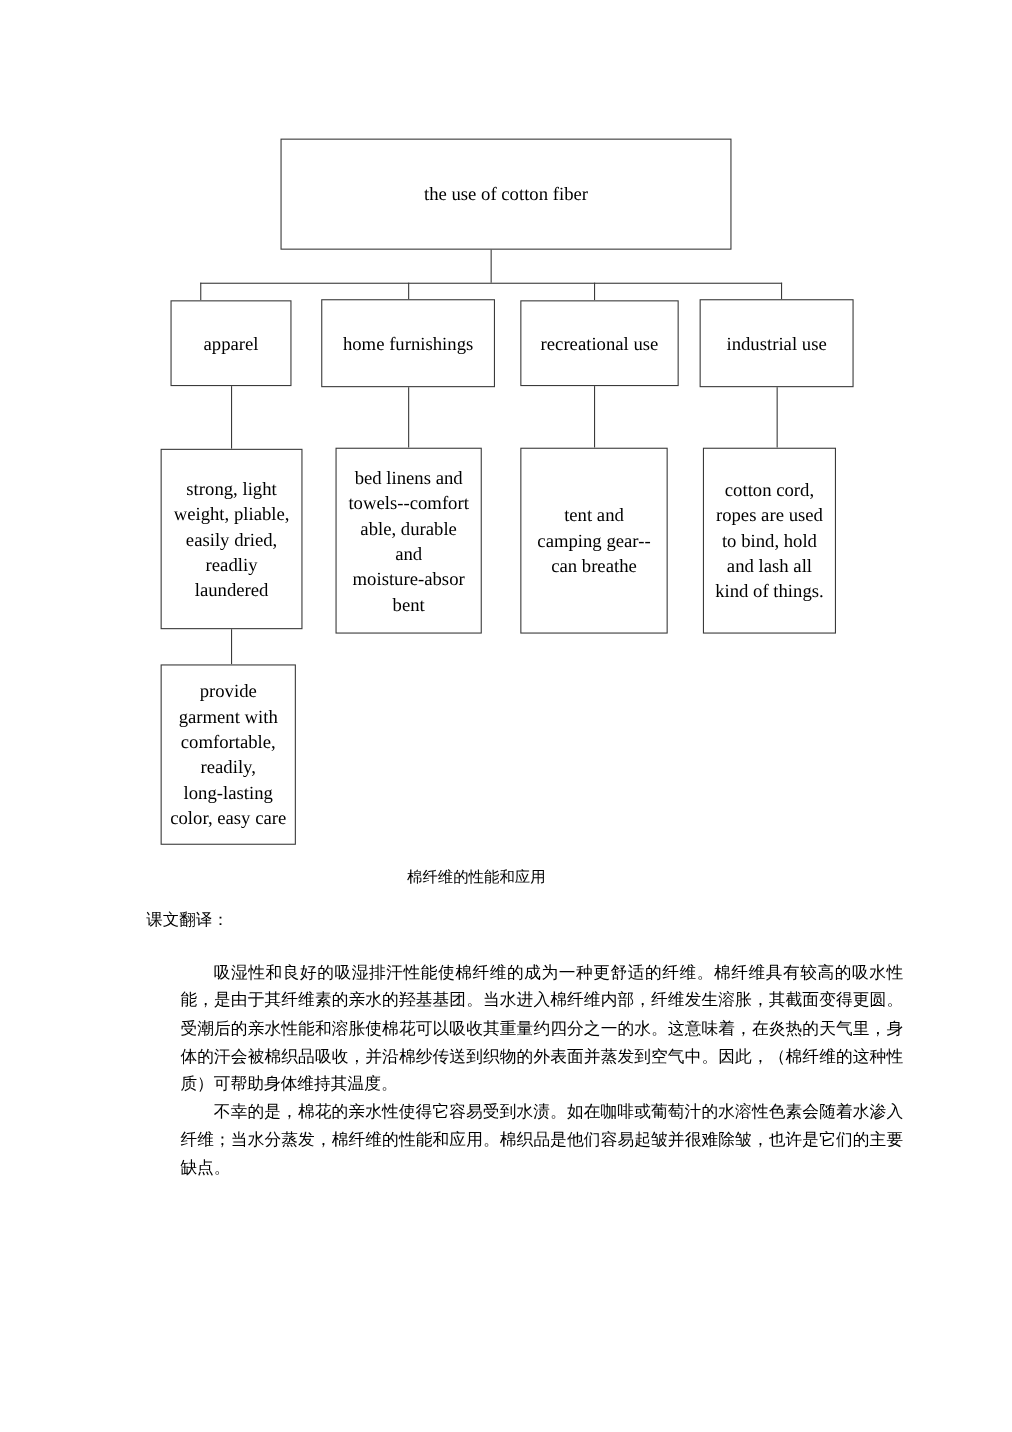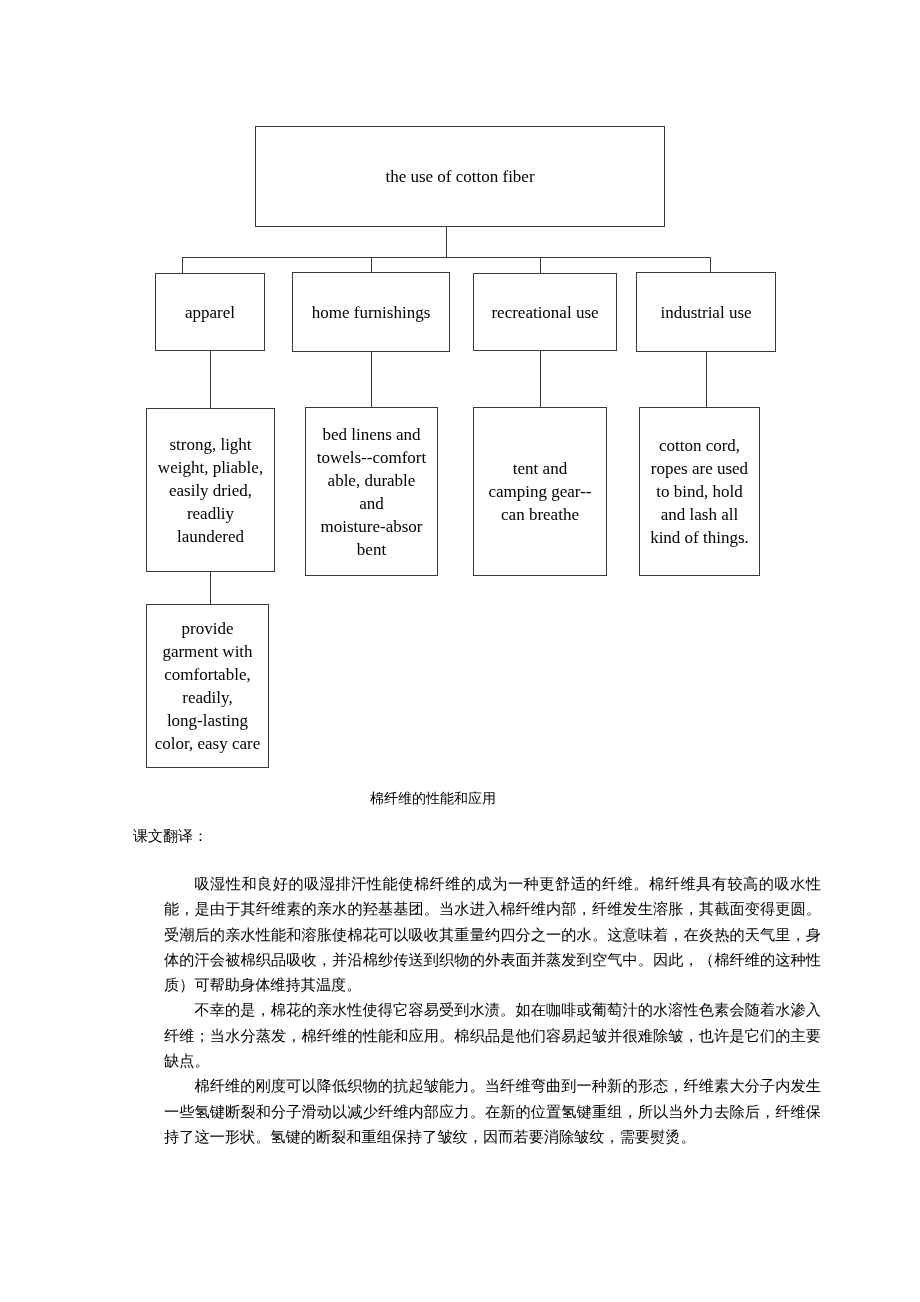--- a/index.html
+++ b/index.html
@@ -166,16 +166,15 @@
     </div>
   </div>
 
   <div class="caption" style="left:370px; top:788px;">棉纤维的性能和应用</div>
 
   <div class="subheading" style="left:133px; top:825px;">课文翻译：</div>
 
   <div class="bodytext">
     <p>吸湿性和良好的吸湿排汗性能使棉纤维的成为一种更舒适的纤维。棉纤维具有较高的吸水性能，是由于其纤维素的亲水的羟基基团。当水进入棉纤维内部，纤维发生溶胀，其截面变得更圆。受潮后的亲水性能和溶胀使棉花可以吸收其重量约四分之一的水。这意味着，在炎热的天气里，身体的汗会被棉织品吸收，并沿棉纱传送到织物的外表面并蒸发到空气中。因此，（棉纤维的这种性质）可帮助身体维持其温度。</p>
     <p>不幸的是，棉花的亲水性使得它容易受到水渍。如在咖啡或葡萄汁的水溶性色素会随着水渗入纤维；当水分蒸发，棉纤维的性能和应用。棉织品是他们容易起皱并很难除皱，也许是它们的主要缺点。</p>
-    <p>棉纤维的刚度可以降低织物的抗起皱能力。当纤维弯曲到一种新的形态，纤维素大分子内发生一些氢键断裂和分子滑动以减少纤维内部应力。在新的位置氢键重组，所以当外力去除后，纤维保持了这一形状。氢键的断裂和重组保持了皱纹，因而若要消除皱纹，需要熨烫。</p>
   </div>
 
 </div>
 
 </body></html>

